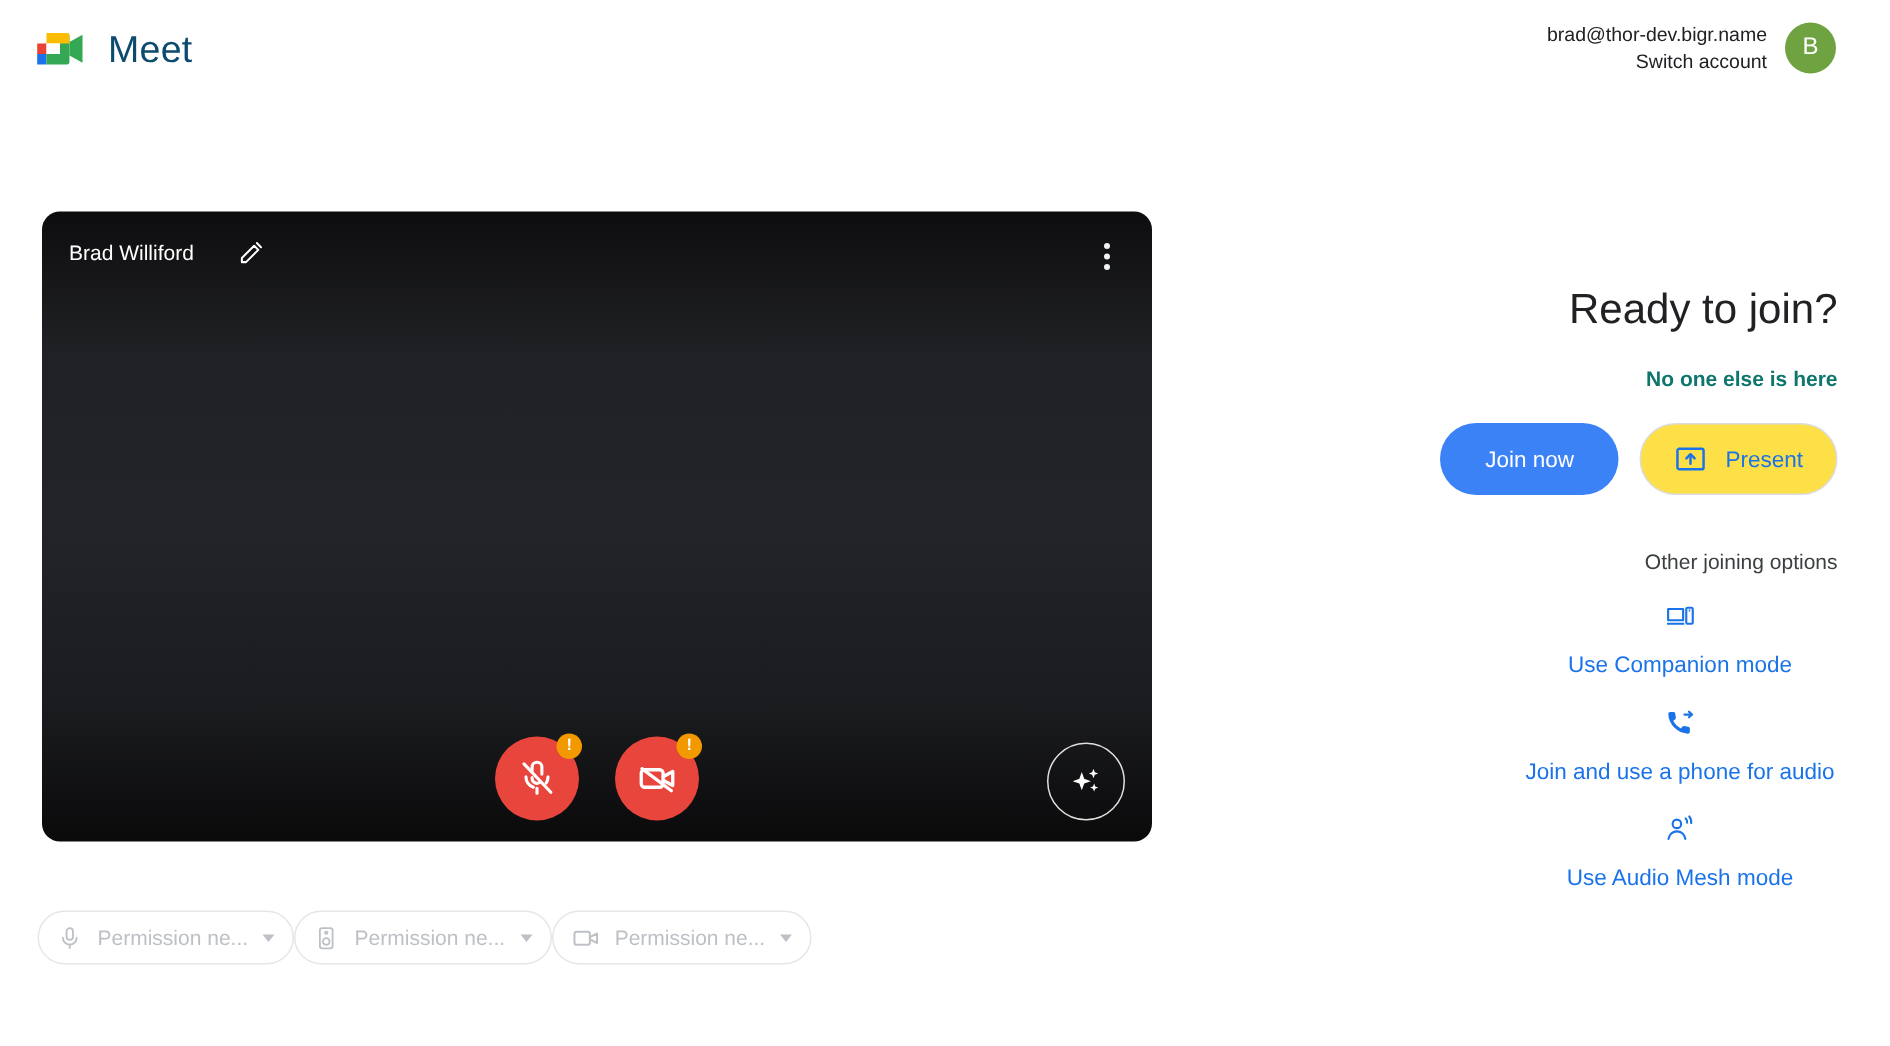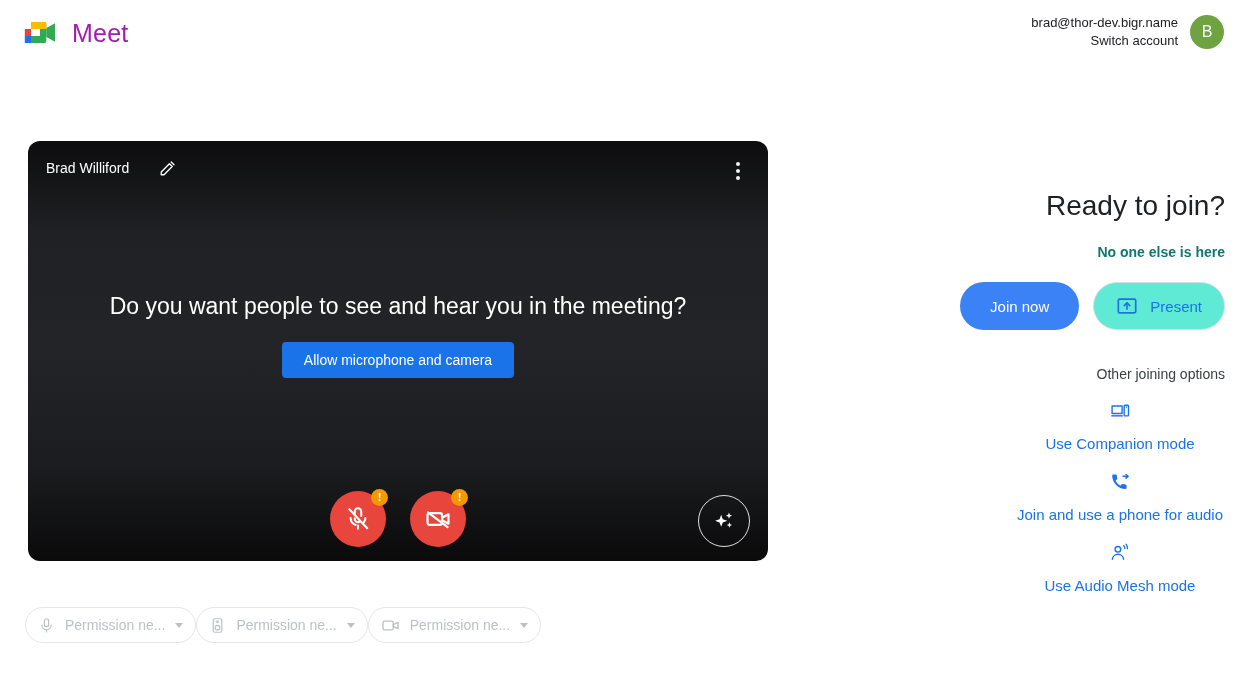--- a/index.html
+++ b/index.html
@@ -15,21 +15,21 @@
   
   .header {
     position: absolute; top: 0; left: 0; right: 0; height: 74px;
   }
   .brand {
     position: absolute; left: 22px; top: 18px;
     display: flex; align-items: center; gap: 14px;
   }
   .meet-logo { width: 36px; height: 30px; display:block; }
   .brand-name {
-    font-size: 25px; color: #a21caf; letter-spacing: 0.2px;
+    font-size: 25px; color: #0c4a6e; letter-spacing: 0.2px;
     font-weight: 400;
   }
   .account {
     position: absolute; right: 36px; top: 14px;
     display: flex; align-items: center; gap: 12px;
   }
   .account-text { text-align: right; line-height: 1.35; }
   .account-email { font-size: 13px; color: #202124; }
   .switch-account { font-size: 13px; color: #202124; cursor: pointer; }
   .avatar {
@@ -116,21 +116,21 @@
   }
   .ready-title { font-size: 28px; color: #202124; font-weight: 400; }
   .no-one { margin-top: 22px; font-size: 14px; color: #0f766e; font-weight: bold; }
   .join-row { margin-top: 22px; display: flex; align-items: center; gap: 14px; }
   .join-now {
     background:#3b82f6; color:#fff; border:none; font-family: inherit;
     font-size: 15px; font-weight: 500; height: 48px; padding: 0 30px;
     border-radius: 24px; cursor:pointer;
   }
   .present-btn {
-    background:#5eead4; color:#1a73e8; border:1px solid #dadce0; font-family: inherit;
+    background:#fde047; color:#1a73e8; border:1px solid #dadce0; font-family: inherit;
     font-size: 15px; font-weight: 500; height: 48px; padding: 0 22px;
     border-radius: 24px; cursor:pointer;
     display:flex; align-items:center; gap: 12px;
   }
   .other-title { margin-top: 36px; font-size: 14px; color:#3c4043; }
   .opt-list { margin-top: 14px; display:flex; flex-direction:column; align-items:center; gap: 10px; }
   .opt {
     display:flex; align-items:center; gap: 14px; cursor:pointer;
     color:#1a73e8; font-size: 15px; padding: 5px 2px; flex-direction: column;
   }
@@ -180,24 +180,20 @@
           </svg>
         </span>
       </div>
 
       <div class="kebab">
         <i></i>
           <i></i>
           <i></i>
       </div>
 
-      <div class="preview-center">
-        <div class="preview-question">Do you want people to see and hear you in the meeting?</div>
-        <button class="allow-btn">Allow microphone and camera</button>
-      </div>
 
       <div class="av-controls">
         <button class="av-btn">
           <span>
             <svg width="26" height="26" viewBox="0 0 24 24" fill="none" stroke="#ffffff" stroke-width="1.9" stroke-linecap="round">
               <path d="M15 9.3 V5 a3 3 0 0 0 -6 0 v2.3"></path>
               <path d="M9 11.4 V12 a3 3 0 0 0 4.6 2.5"></path>
               <path d="M5.2 11 a6.8 6.8 0 0 0 4.6 6.4"></path>
               <path d="M18.8 11 a6.7 6.7 0 0 1 -1.2 3.8"></path>
               <path d="M12 18 v3"></path>

